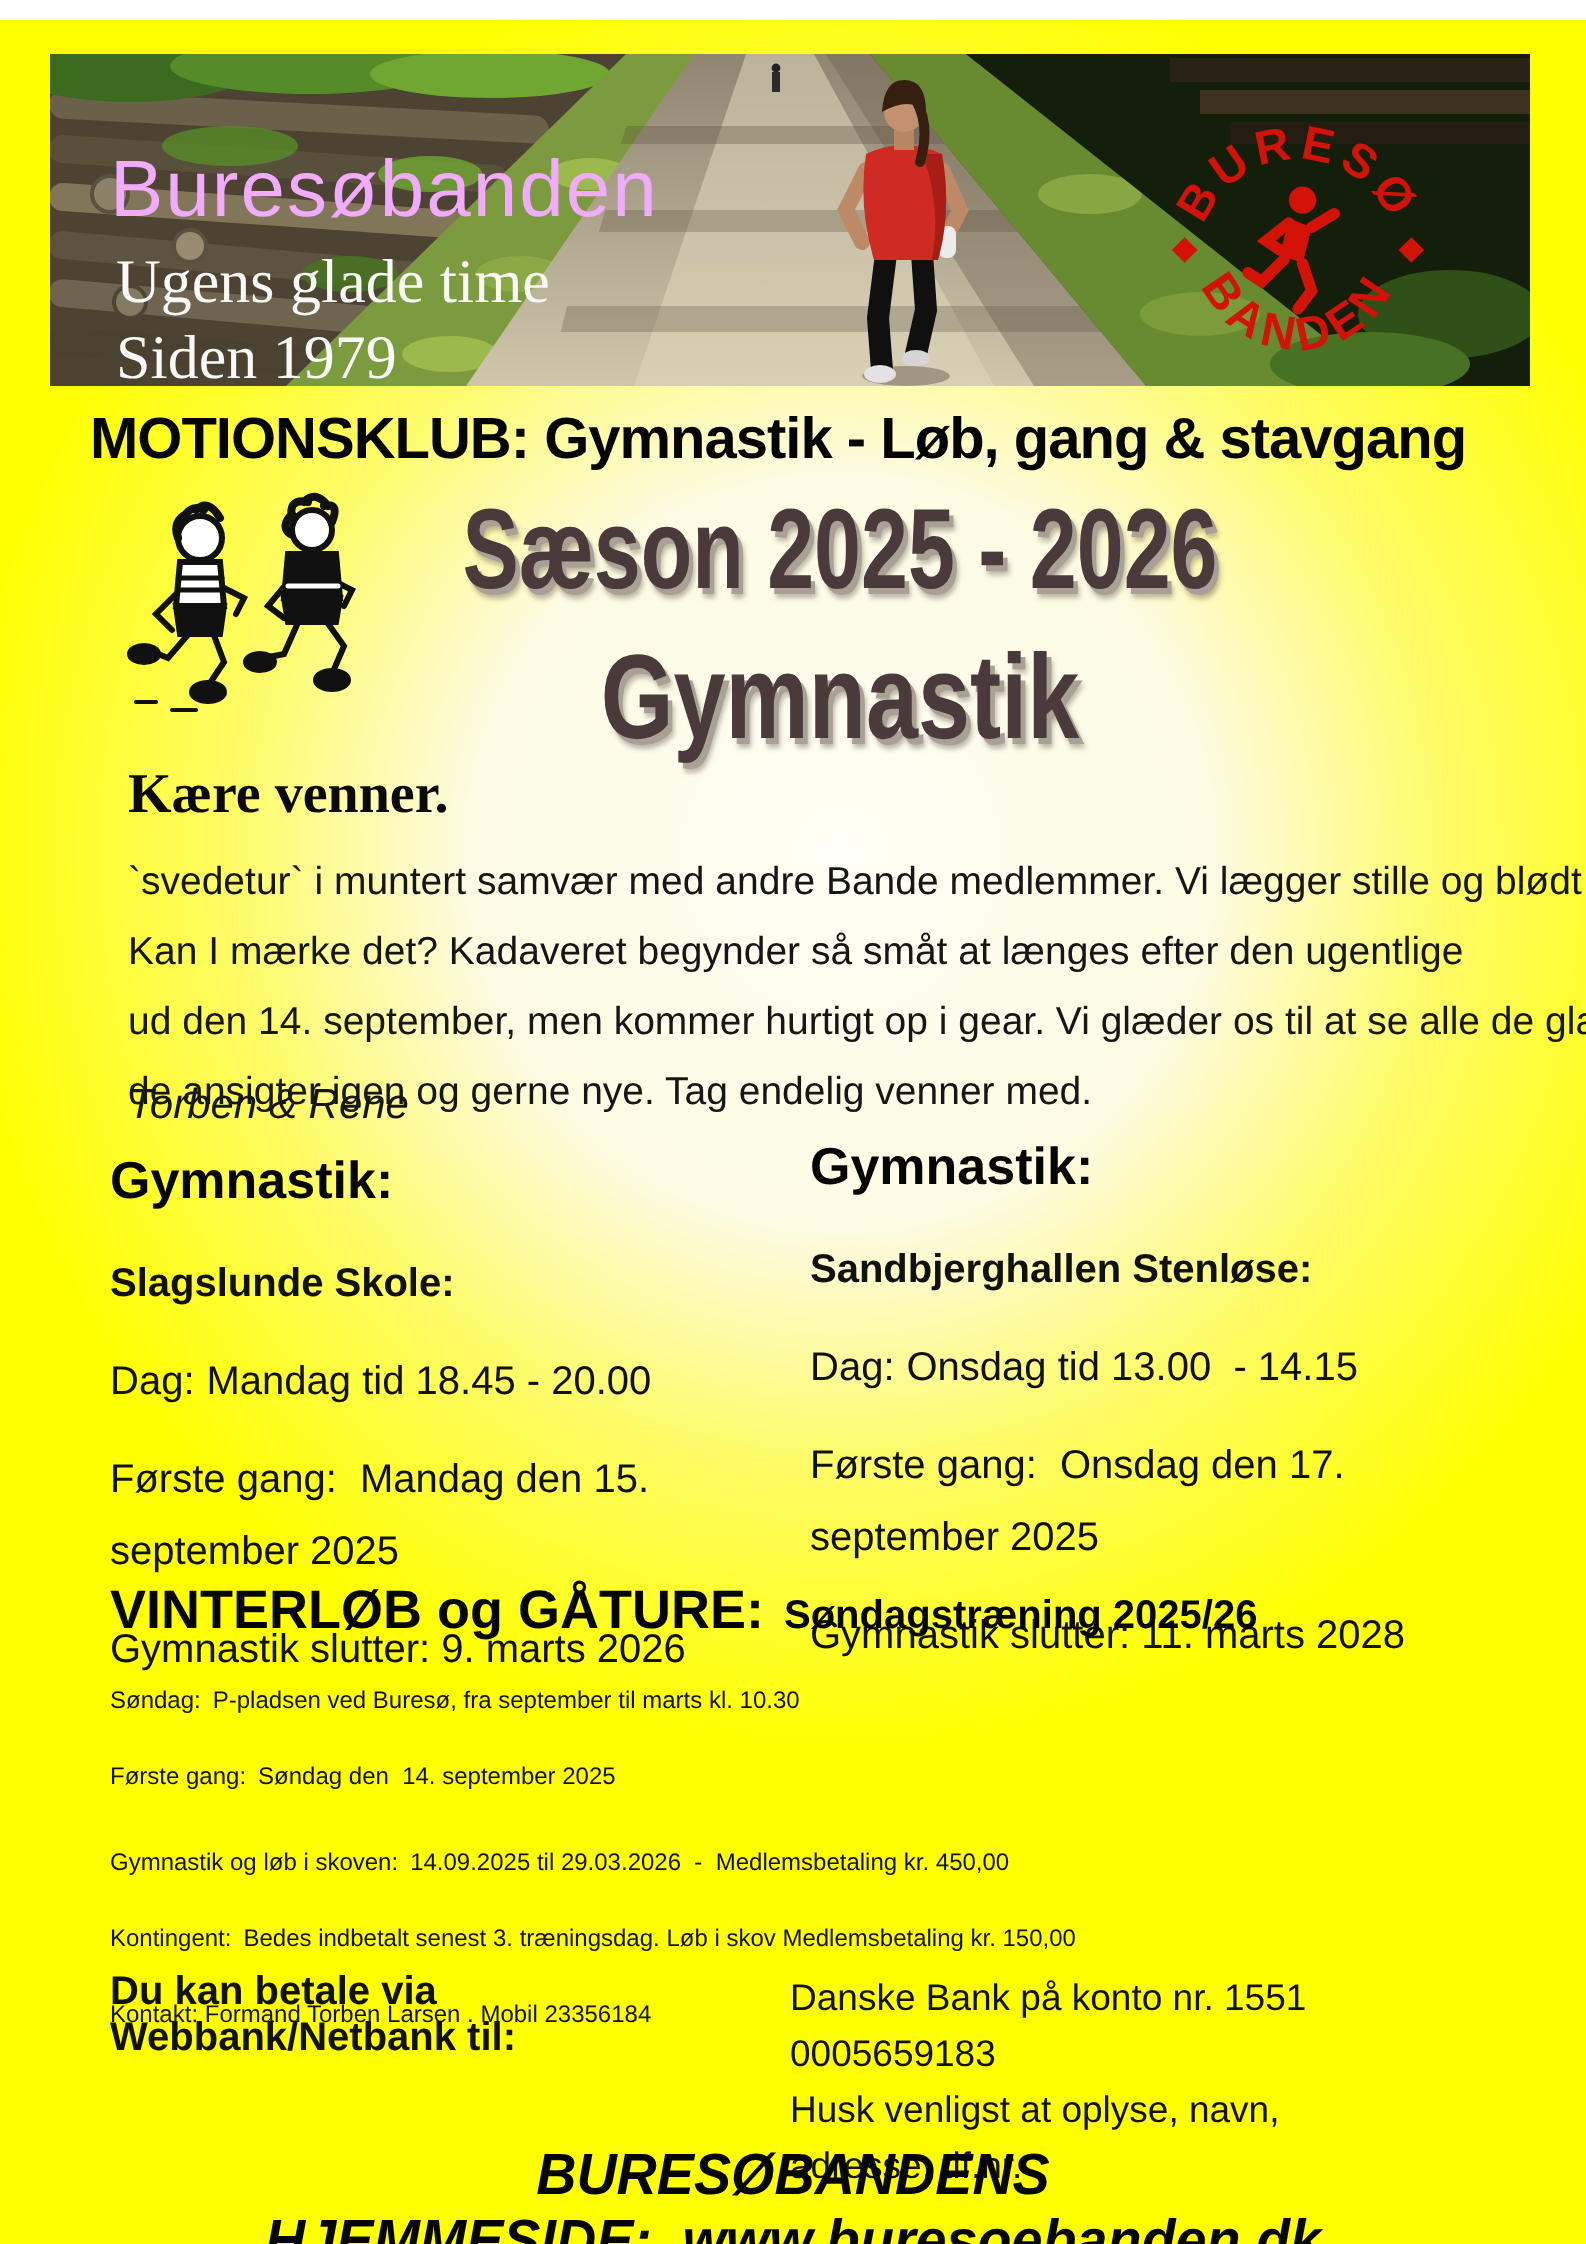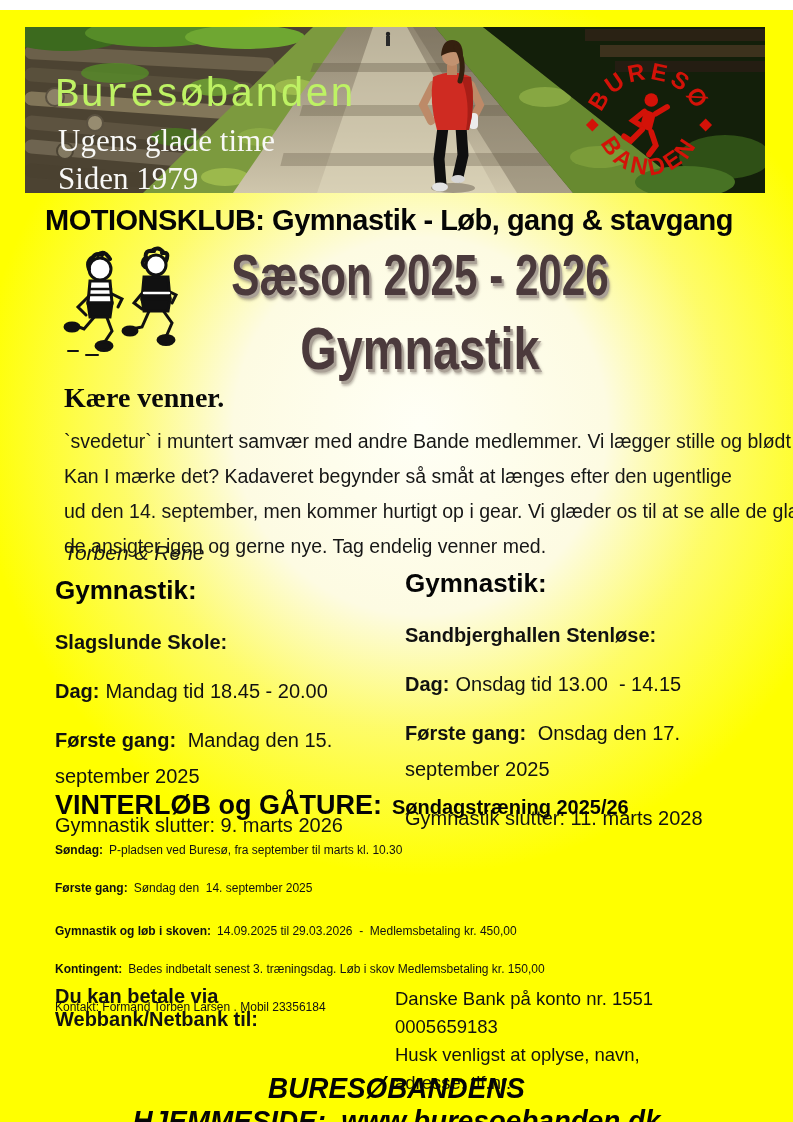--- a/index.html
+++ b/index.html
@@ -11,21 +11,21 @@
     font-family:"Liberation Sans",sans-serif;
     color:#111;
     background:
       radial-gradient(ellipse 56% 40% at 53% 38%, #fffff6 0%, #fdfbe2 42%, rgba(253,250,160,0.65) 68%, rgba(255,255,0,0) 100%),
       linear-gradient(#ffff00,#ffff00);
   }
   .top-strip{position:absolute;left:0;top:0;width:793px;height:10px;background:#ffffff;}
   
   .photo{position:absolute;left:25px;top:27px;width:740px;height:166px;overflow:hidden;background:#3a4422;}
   .photo svg.scene{position:absolute;left:0;top:0;width:740px;height:166px;}
-  .photo-title{position:absolute;left:30px;top:46px;font-family:Liberation Mono, monospace;font-size:40px;color:#bef264;letter-spacing:1px;}
+  .photo-title{position:absolute;left:30px;top:46px;font-family:Liberation Sans, sans-serif;font-size:40px;color:#f0abfc;letter-spacing:1px;}
   .photo-sub{position:absolute;left:33px;top:96px;font-family:"Liberation Serif",serif;font-size:31px;color:#f8f8f6;}
   .photo-since{position:absolute;left:33px;top:134px;font-family:"Liberation Serif",serif;font-size:31px;color:#f8f8f6;}
   .logo{position:absolute;left:556px;top:30px;width:136px;height:136px;}
   
   .main-heading{position:absolute;left:45px;top:204px;width:740px;font-size:29px;font-weight:bold;letter-spacing:-0.5px;color:#050505;}
   .season-line{position:absolute;left:110px;width:620px;text-align:center;font-weight:bold;color:#4b3a3c;
     text-shadow:3px 3px 0 #aaa196, 4px 5px 3px rgba(110,100,90,.45);}
   .season-1{top:242px;font-size:57px;transform:scaleX(0.74);}
   .season-2{top:314px;font-size:60px;transform:scaleX(0.78);}
   .cartoon{position:absolute;left:62px;top:243px;width:142px;height:116px;}
@@ -34,21 +34,21 @@
   .intro{position:absolute;left:64px;top:424px;width:710px;font-size:19.5px;line-height:35px;color:#161616;}
   .intro div{white-space:pre;}
   .signature{position:absolute;left:64px;top:541px;font-size:21px;font-style:italic;color:#161616;}
   
   .col{position:absolute;font-size:20px;line-height:36px;}
   .col-left{left:55px;top:572px;width:348px;}
   .col-right{left:405px;top:565px;width:365px;}
   .col .col-heading{font-size:26px;font-weight:bold;margin-bottom:16px;color:#050505;}
   .col .loc{font-weight:bold;margin-bottom:13px;font-size:20px;}
   .col .row{margin-bottom:13px;}
-  .lbl{font-weight:bold;margin-right:6px;}
+  .lbl{font-weight:normal;margin-right:6px;}
   .val{white-space:pre-wrap;}
   
   .winter{position:absolute;left:55px;top:790px;width:720px;}
   .winter-head{display:flex;align-items:baseline;gap:10px;margin-bottom:16px;}
   .winter-title{font-size:27px;font-weight:bold;color:#050505;}
   .winter-sub{font-size:20px;font-weight:bold;color:#050505;}
   .winter .wrow{font-size:12px;margin-bottom:12px;line-height:26px;}
   .wrow.gap{margin-top:17px;}
   
   .payment{position:absolute;left:55px;top:985px;width:720px;display:flex;}

